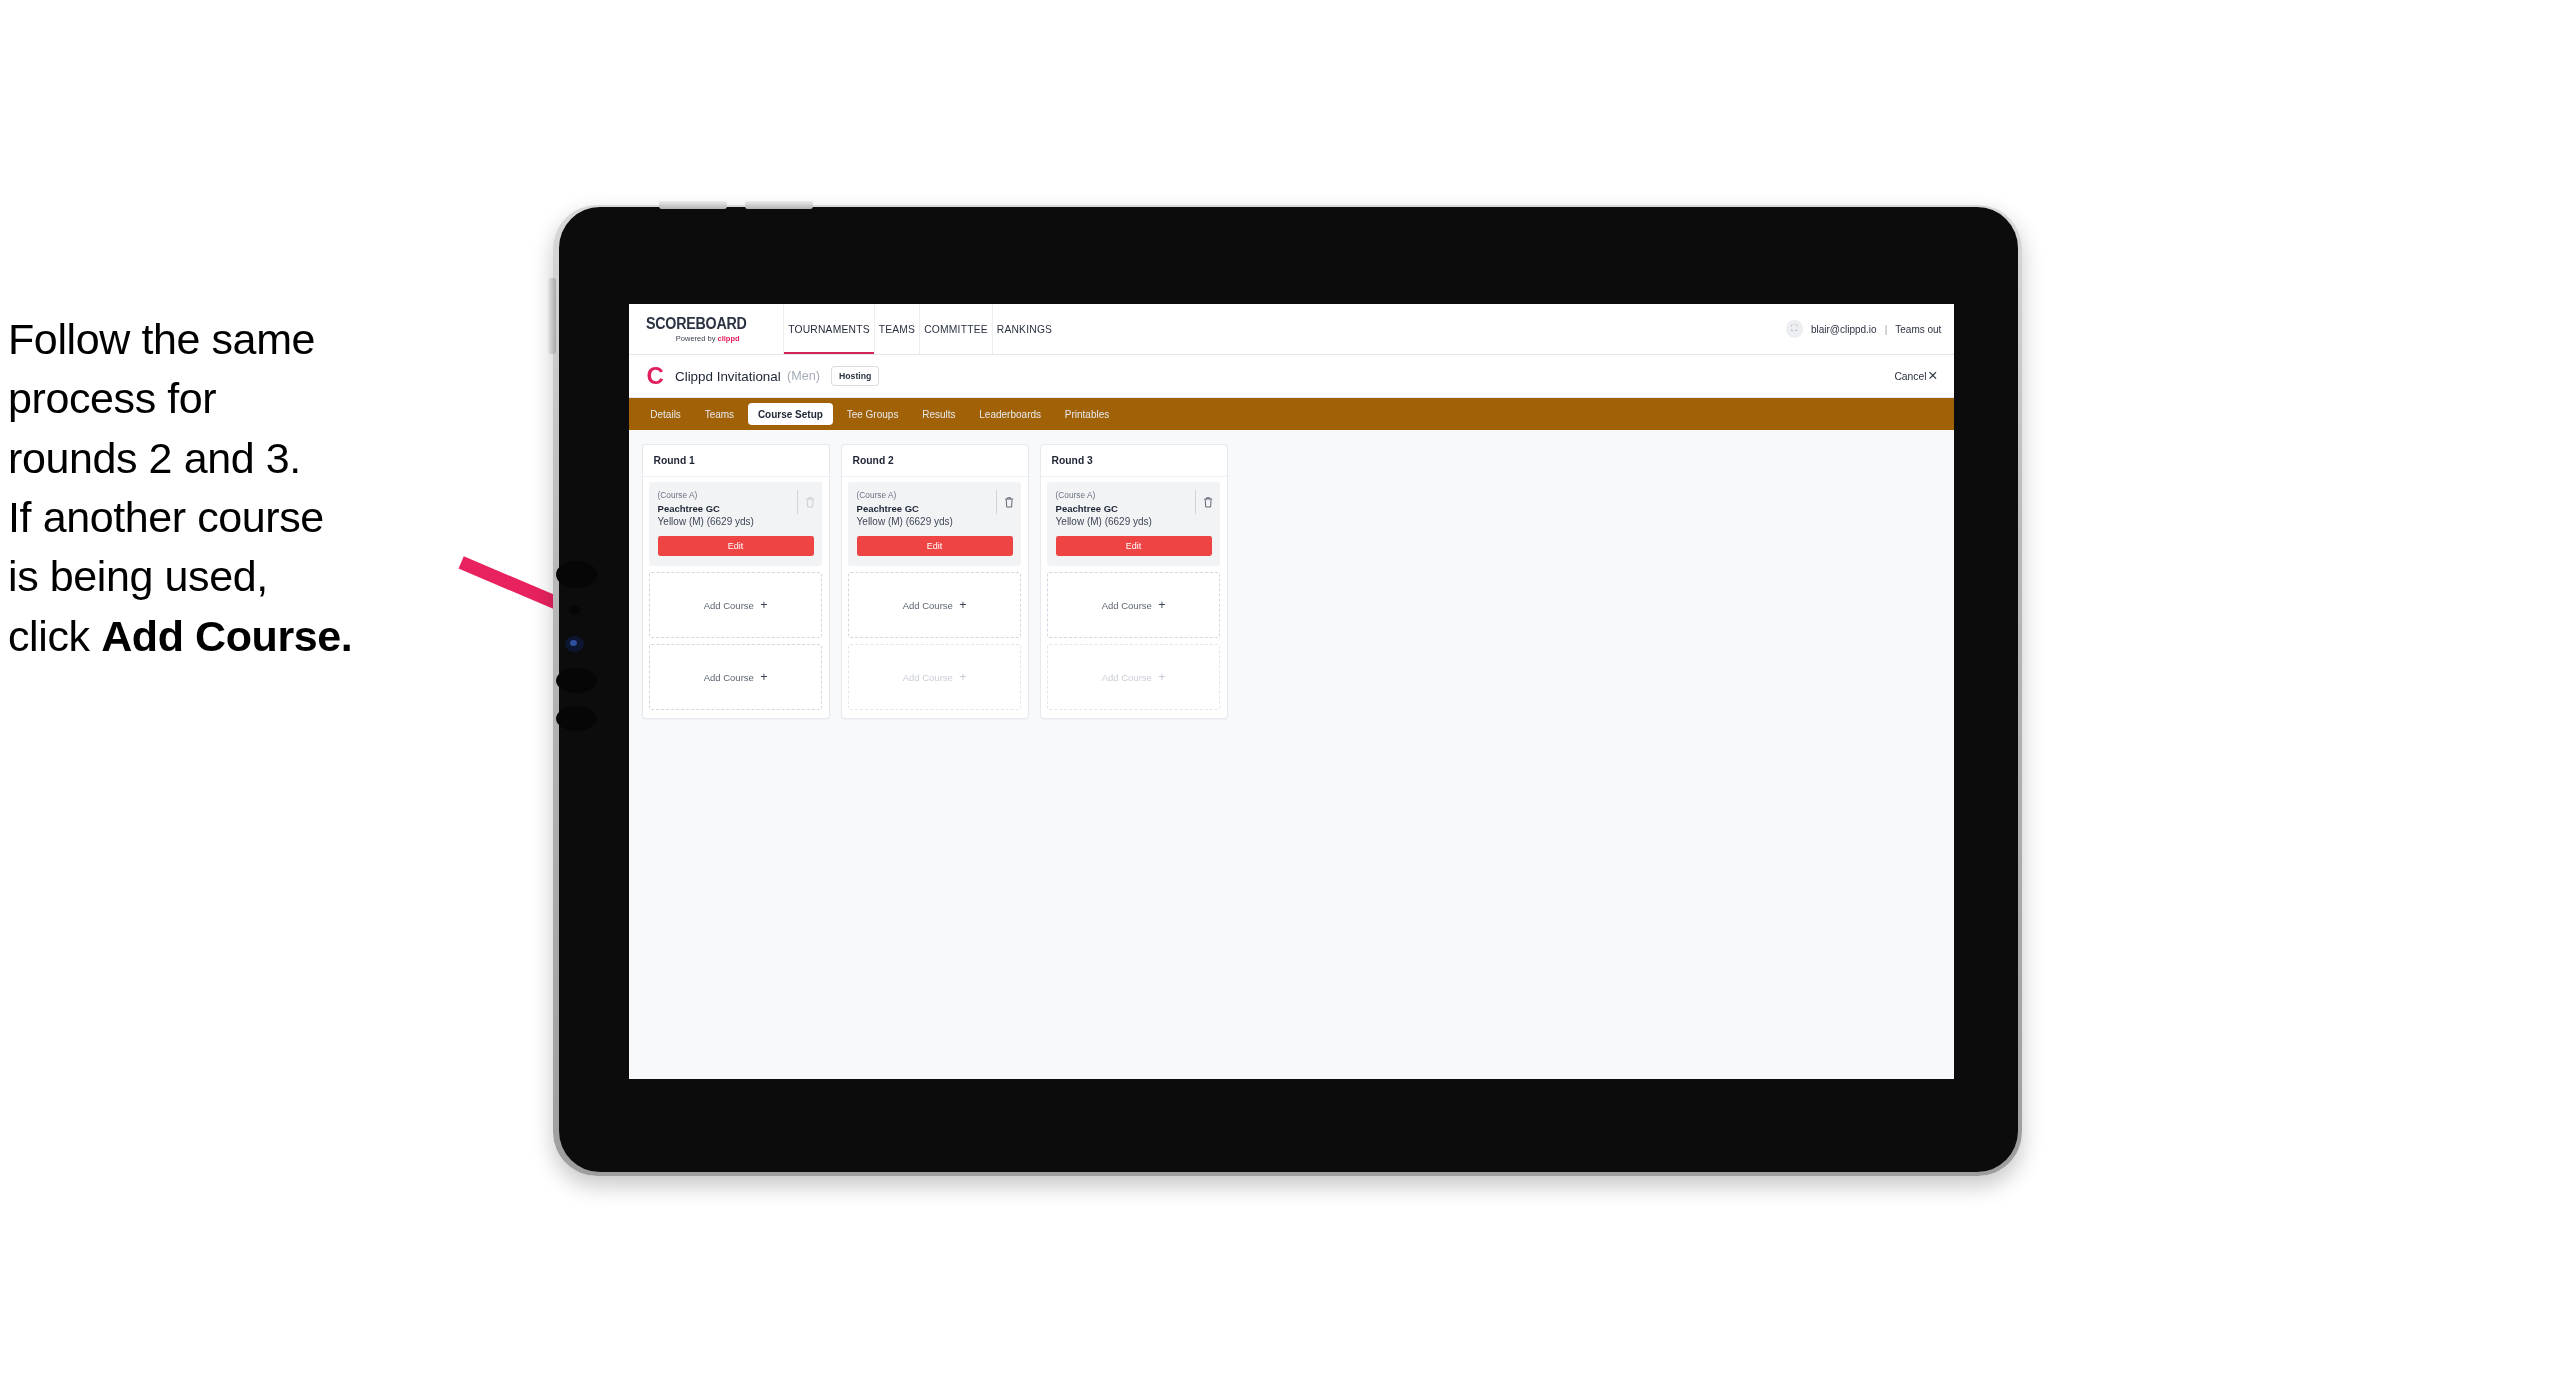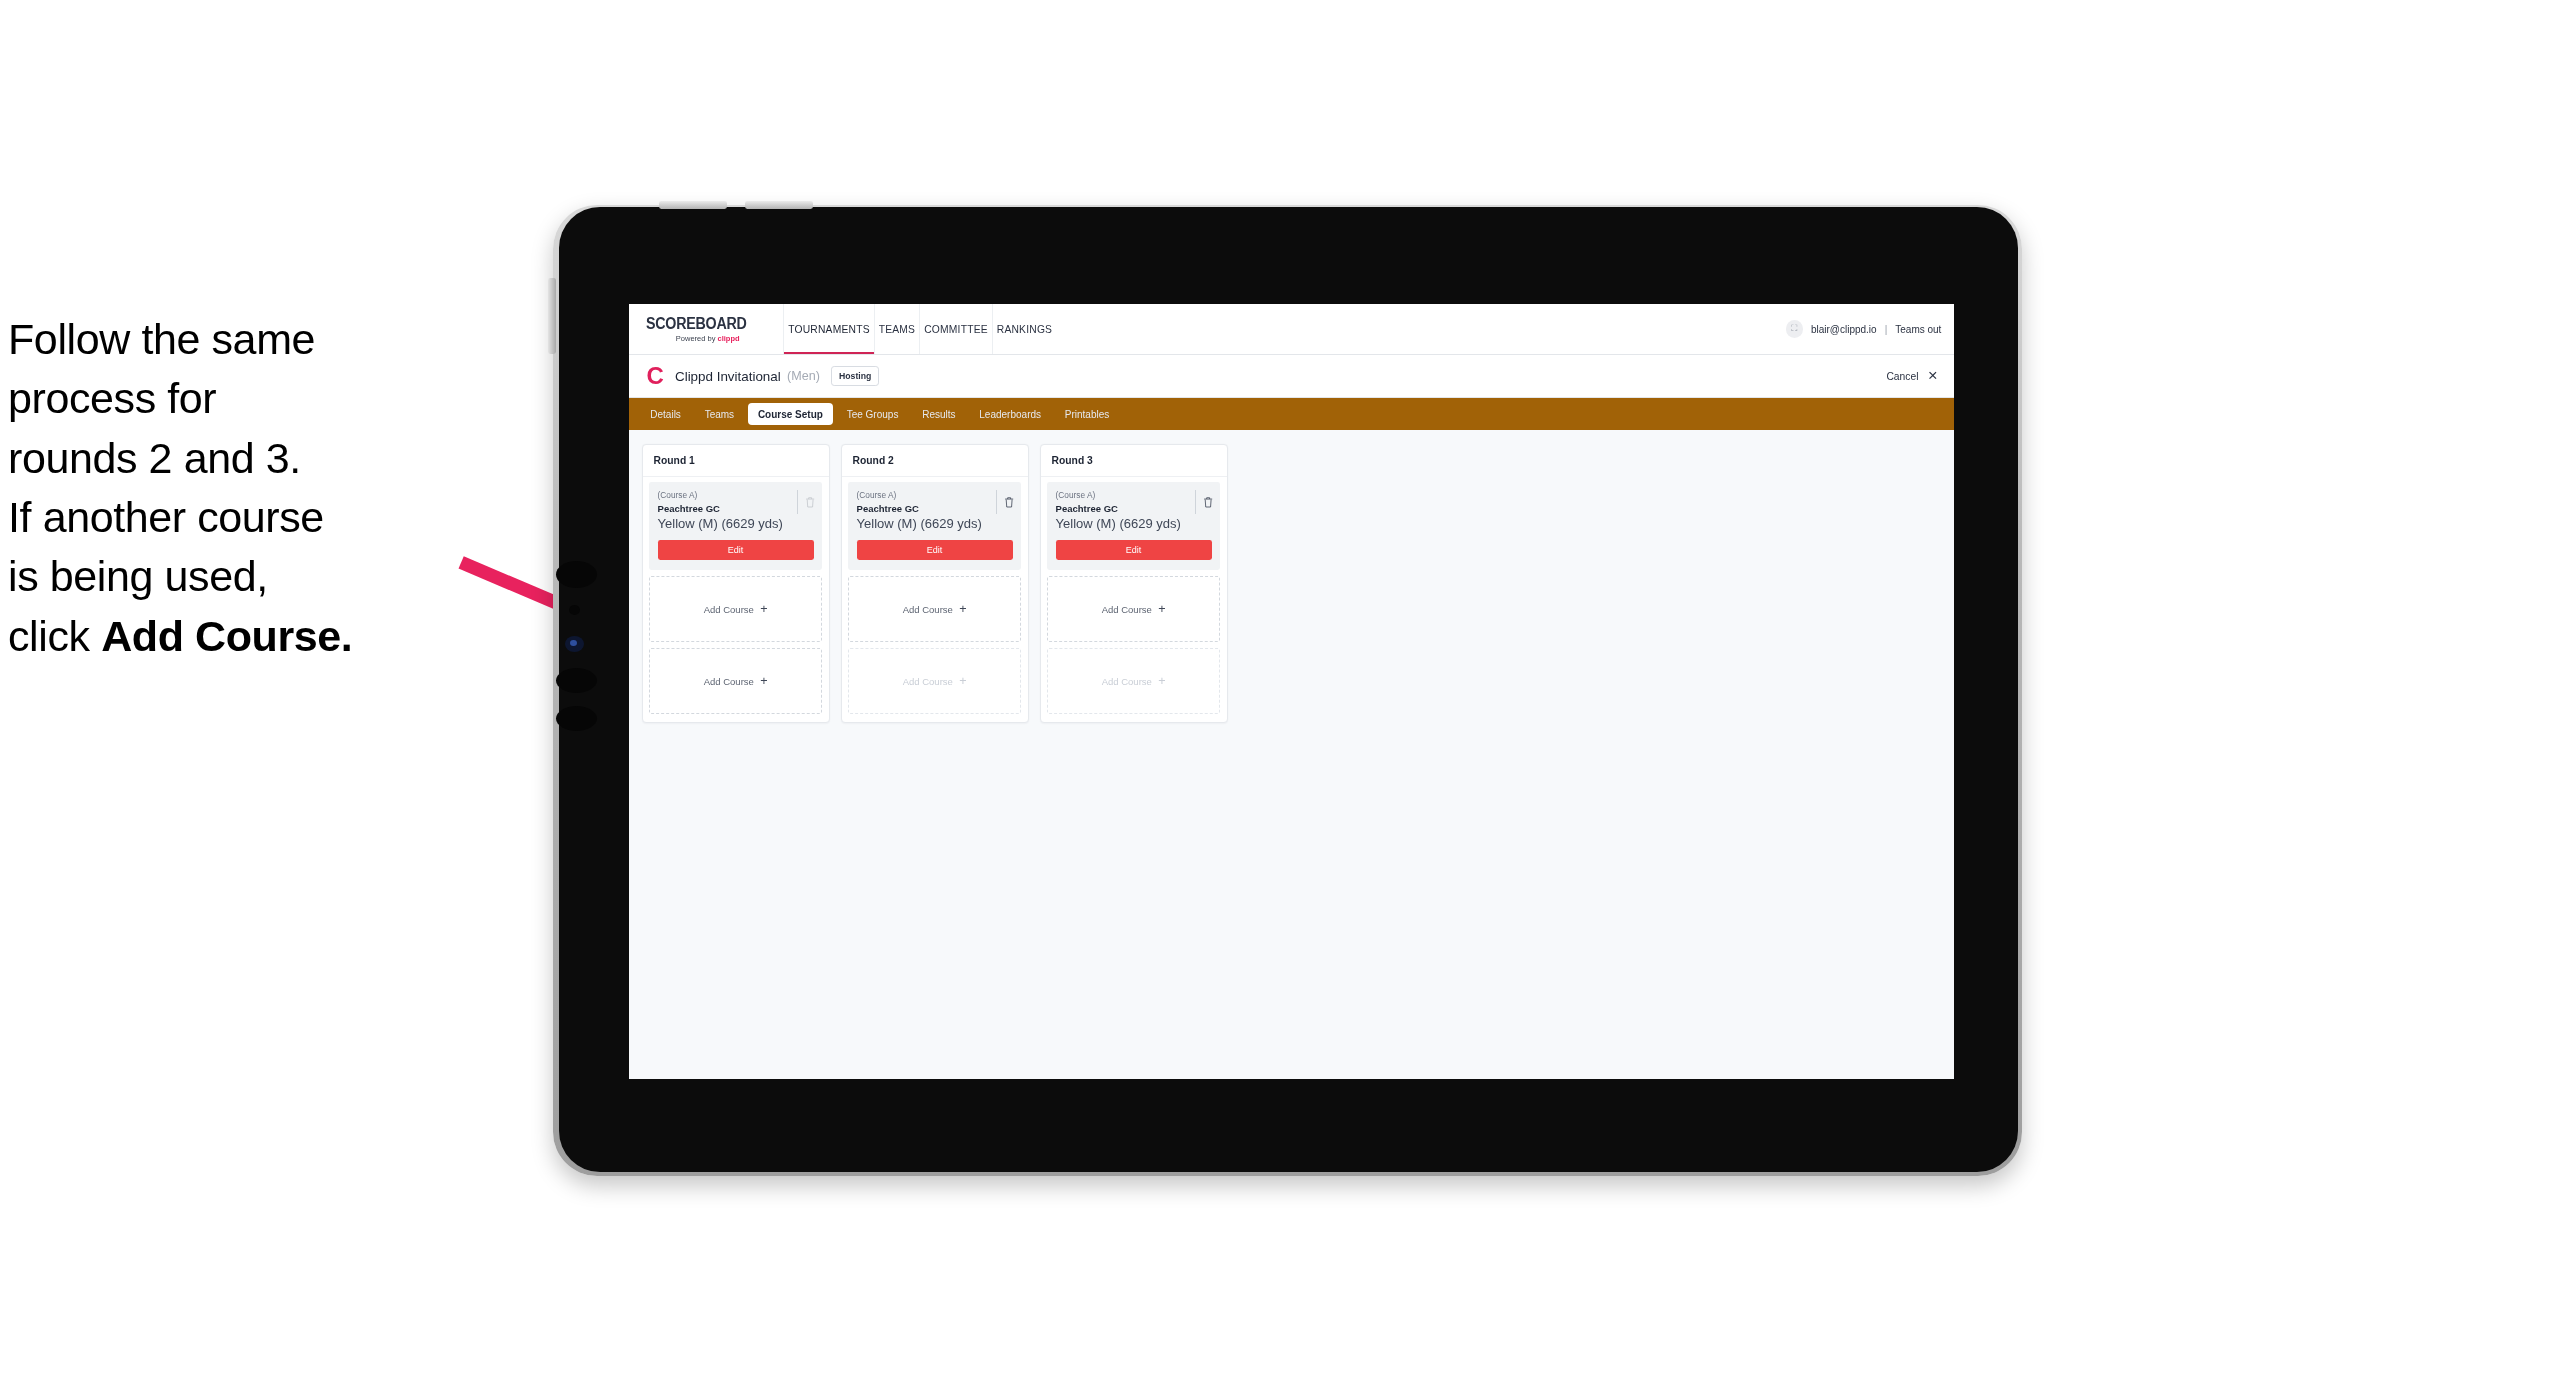--- a/index.html
+++ b/index.html
@@ -130,21 +130,21 @@
     font-family: "Liberation Sans", sans-serif; line-height: 0.8;
   }
   .tname { font-size: 13.4px; color: #1d2433; font-weight: 400; }
   .tgender { font-size: 12.6px; color: #a5abb5; margin-left: 6.3px; }
   .tbadge {
     margin-left: 11px; padding: 4px 7.1px;
     border: 0.8px solid #d8dce2; border-radius: 3.2px;
     font-size: 8.7px; font-weight: 700; color: #2b3242; background: #fff;
   }
   .cancel {
-    margin-left: auto; display: flex; align-items: center; gap: 9px;
+    margin-left: auto; display: flex; align-items: center; gap: 1px;
     font-size: 10.3px; color: #2b3242; cursor: pointer;
   }
   .xglyph { font-size: 12.6px; line-height: 1; }
 
   
   .tabstrip {
     height: 32px; background: #a16207;
     display: flex; align-items: center; padding: 0 11px; gap: 3.2px;
   }
   .tab {
@@ -170,21 +170,21 @@
   }
   .round-body { padding: 4.7px 6.3px 8px 6.3px; }
 
   .course-card {
     background: #f1f3f5; border-radius: 2.4px;
     padding: 8.7px 8.7px 9.5px 8.7px; position: relative;
     margin-bottom: 6.3px;
   }
   .cc-label { font-size: 8.3px; color: #6b7280; margin-bottom: 2.4px; }
   .cc-name  { font-size: 9.5px; color: #1d2433; font-weight: 700; margin-bottom: 2.4px; }
-  .cc-tee   { font-size: 13px; color: #3f4757; }
+  .cc-tee   { font-size: 10px; color: #3f4757; }
   .cc-tools {
     position: absolute; right: 7.1px; top: 7.1px;
     display: flex; align-items: center; gap: 7.1px; height: 27px;
   }
   .cc-divider { width: 0.8px; height: 24px; background: #cfd4da; }
   .trash { width: 10.3px; height: 12px; cursor: pointer; }
   .trash.faded { opacity: .30; }
 
   .edit-btn {
     margin-top: 8.7px; width: 100%; height: 20.5px;

